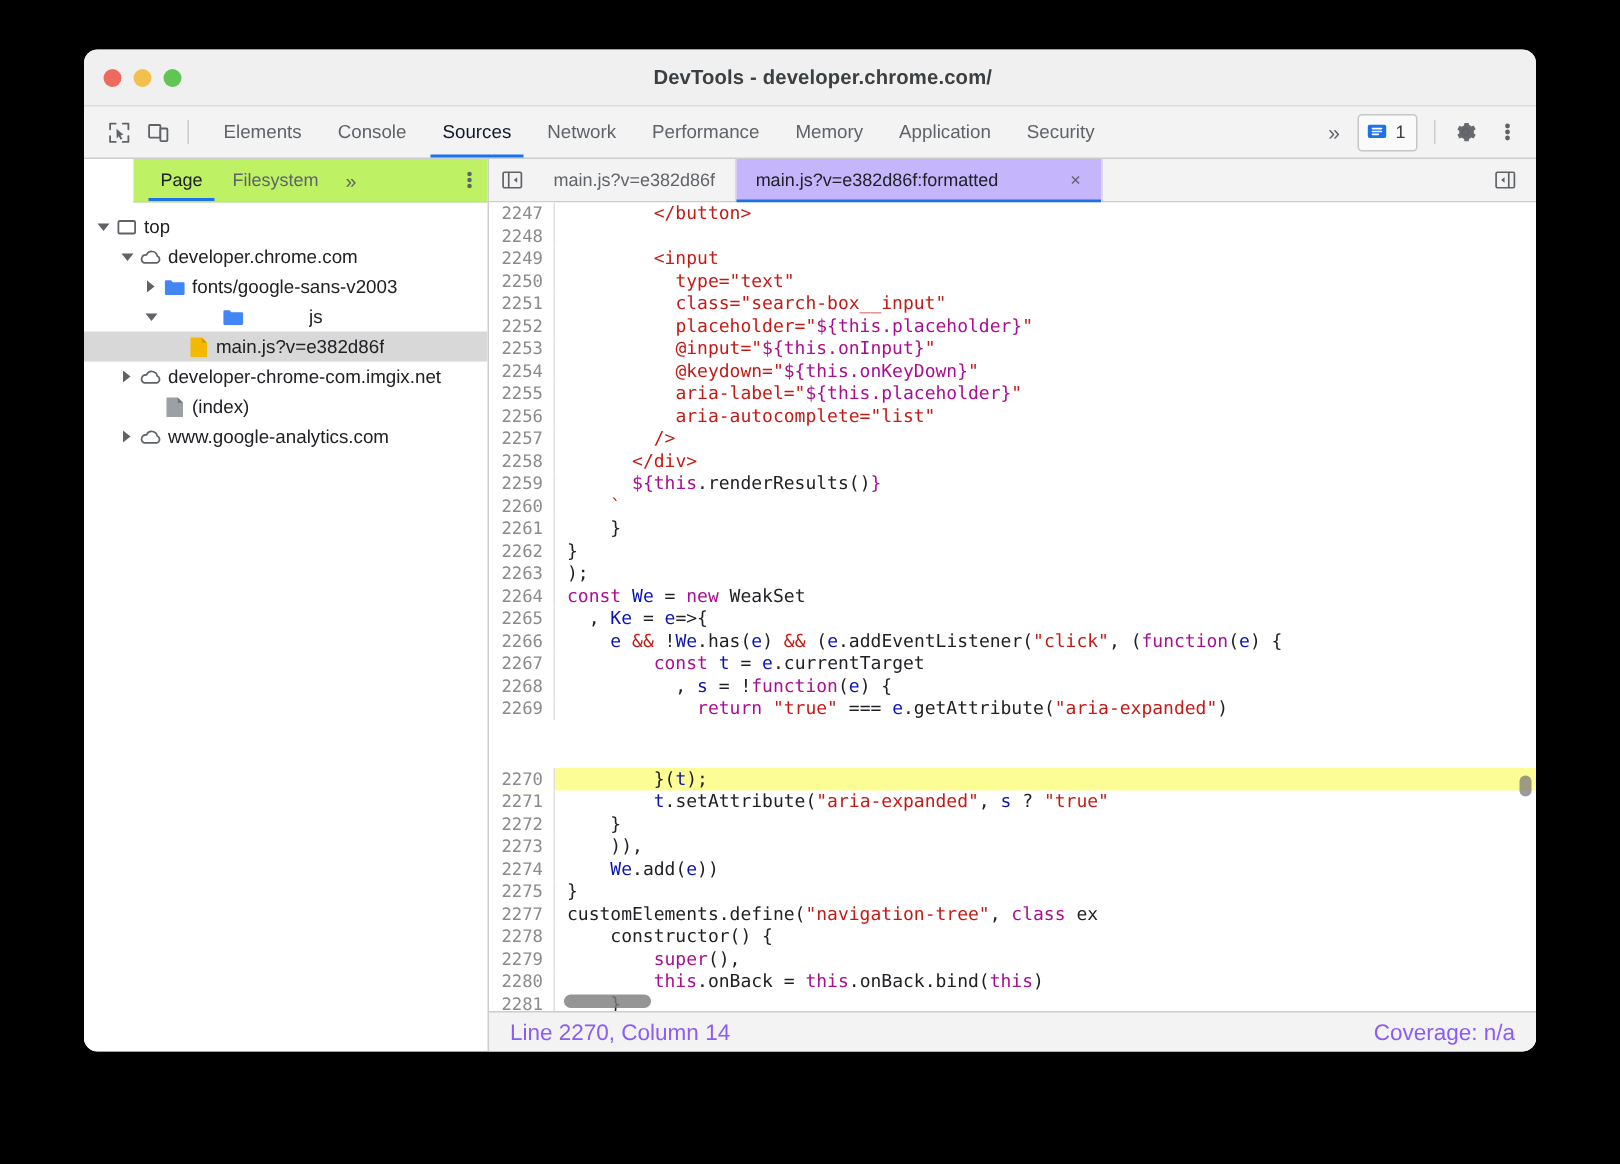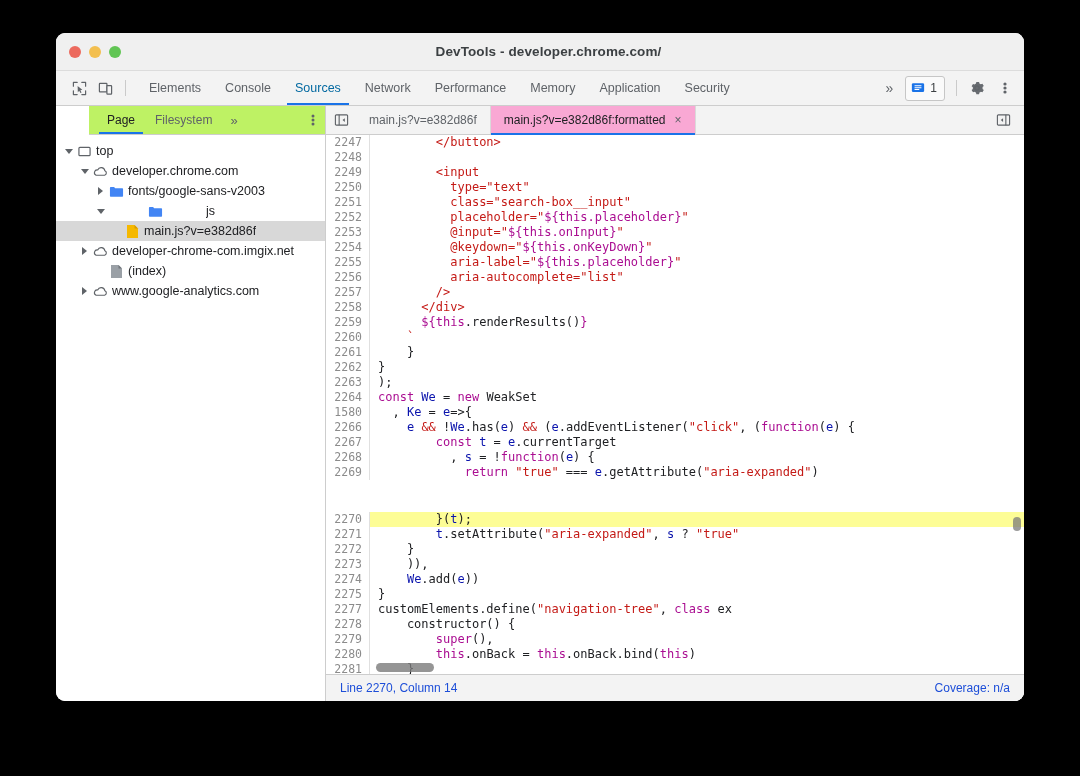--- a/index.html
+++ b/index.html
@@ -81,21 +81,21 @@
   }
   .panel-tab {
     display: flex; align-items: center;
     padding: 0 12px;
     font-size: 12.5px;
     color: #5f6368;
     height: 34px;
     position: relative;
     white-space: nowrap;
   }
-  .panel-tab.active { color: #0369a1; }
+  .panel-tab.active { color: #0f172a; }
   .panel-tab.active::after {
     content: "";
     position: absolute;
     left: 4px; right: 4px; bottom: 0;
     height: 2px;
     background: #1a73e8;
   }
   .tb-right {
     margin-left: auto;
     display: flex;
@@ -220,21 +220,22 @@
     display:flex; align-items:center;
     padding: 0 13px;
     font-size: 12px;
     color: #5f6368;
     position: relative;
     white-space: nowrap;
     border-right: 1px solid #dadada;
   }
   .etab.active {
     color: #202124;
-    background: #f9a8d4;
+    background: #c4b5fd;
+    gap: 39px;
   }
   .etab.active::after {
     content:"";
     position:absolute; left:0; right:0; bottom:-1px;
     height:2px; background:#1a73e8;
   }
   .etab-close { margin-left: 9px; font-size: 12px; color:#5f6368; line-height:1; }
   .et-right { margin-left:auto; display:flex; align-items:center; padding-right:8px; }
 
   
@@ -300,22 +301,22 @@
 
   
   .statusbar {
     height: 26px;
     flex: 0 0 26px;
     background: #f3f3f3;
     border-top: 1px solid #cdcdcd;
     display: flex;
     align-items: center;
     padding: 0 14px;
-    font-size: 12px;
-    color: #1d4ed8;
+    font-size: 15px;
+    color: #8b5cf6;
   }
   .sb-right { margin-left: auto; }
 </style>
 </head>
 <body>
 
 <div class="window">
 
   <div class="titlebar">
     <div class="traffic">
@@ -525,21 +526,21 @@
             <div class="code-row"><span class="gutter">2255</span><span class="code-text"><span class="t-plain">          </span><span class="t-tag">aria-label="</span><span class="t-kw">${this.placeholder}</span><span class="t-tag">"</span></span></div>
             <div class="code-row"><span class="gutter">2256</span><span class="code-text"><span class="t-plain">          </span><span class="t-tag">aria-autocomplete="list"</span></span></div>
             <div class="code-row"><span class="gutter">2257</span><span class="code-text"><span class="t-plain">        </span><span class="t-tag">/&gt;</span></span></div>
             <div class="code-row"><span class="gutter">2258</span><span class="code-text"><span class="t-plain">      </span><span class="t-tag">&lt;/div&gt;</span></span></div>
             <div class="code-row"><span class="gutter">2259</span><span class="code-text"><span class="t-plain">      </span><span class="t-kw">${</span><span class="t-kw">this</span><span class="t-plain">.renderResults()</span><span class="t-kw">}</span></span></div>
             <div class="code-row"><span class="gutter">2260</span><span class="code-text"><span class="t-plain">    </span><span class="t-tag">`</span></span></div>
             <div class="code-row"><span class="gutter">2261</span><span class="code-text"><span class="t-plain">    }</span></span></div>
             <div class="code-row"><span class="gutter">2262</span><span class="code-text"><span class="t-plain">}</span></span></div>
             <div class="code-row"><span class="gutter">2263</span><span class="code-text"><span class="t-plain">);</span></span></div>
             <div class="code-row"><span class="gutter">2264</span><span class="code-text"><span class="t-kw">const </span><span class="t-var">We</span><span class="t-plain"> = </span><span class="t-kw">new </span><span class="t-plain">WeakSet</span></span></div>
-            <div class="code-row"><span class="gutter">1580</span><span class="code-text"><span class="t-plain">  , </span><span class="t-var">Ke</span><span class="t-plain"> = </span><span class="t-var">e</span><span class="t-plain">=&gt;{</span></span></div>
+            <div class="code-row"><span class="gutter">2265</span><span class="code-text"><span class="t-plain">  , </span><span class="t-var">Ke</span><span class="t-plain"> = </span><span class="t-var">e</span><span class="t-plain">=&gt;{</span></span></div>
             <div class="code-row"><span class="gutter">2266</span><span class="code-text"><span class="t-plain">    </span><span class="t-var">e</span><span class="t-plain"> </span><span class="t-tag">&amp;&amp;</span><span class="t-plain"> !</span><span class="t-var">We</span><span class="t-plain">.has(</span><span class="t-var">e</span><span class="t-plain">) </span><span class="t-tag">&amp;&amp;</span><span class="t-plain"> (</span><span class="t-var">e</span><span class="t-plain">.addEventListener(</span><span class="t-str">"click"</span><span class="t-plain">, (</span><span class="t-kw">function</span><span class="t-plain">(</span><span class="t-var">e</span><span class="t-plain">) {</span></span></div>
             <div class="code-row"><span class="gutter">2267</span><span class="code-text"><span class="t-plain">        </span><span class="t-kw">const </span><span class="t-var">t</span><span class="t-plain"> = </span><span class="t-var">e</span><span class="t-plain">.currentTarget</span></span></div>
             <div class="code-row"><span class="gutter">2268</span><span class="code-text"><span class="t-plain">          , </span><span class="t-var">s</span><span class="t-plain"> = !</span><span class="t-kw">function</span><span class="t-plain">(</span><span class="t-var">e</span><span class="t-plain">) {</span></span></div>
             <div class="code-row"><span class="gutter">2269</span><span class="code-text"><span class="t-plain">            </span><span class="t-kw">return </span><span class="t-str">"true"</span><span class="t-plain"> === </span><span class="t-var">e</span><span class="t-plain">.getAttribute(</span><span class="t-str">"aria-expanded"</span><span class="t-plain">)</span></span></div>
             <div class="code-row hl"><span class="gutter">2270</span><span class="code-text"><span class="t-plain">        }(</span><span class="t-var">t</span><span class="t-plain">);</span></span></div>
             <div class="code-row"><span class="gutter">2271</span><span class="code-text"><span class="t-plain">        </span><span class="t-var">t</span><span class="t-plain">.setAttribute(</span><span class="t-str">"aria-expanded"</span><span class="t-plain">, </span><span class="t-var">s</span><span class="t-plain"> ? </span><span class="t-str">"true"</span></span></div>
             <div class="code-row"><span class="gutter">2272</span><span class="code-text"><span class="t-plain">    }</span></span></div>
             <div class="code-row"><span class="gutter">2273</span><span class="code-text"><span class="t-plain">    )),</span></span></div>
             <div class="code-row"><span class="gutter">2274</span><span class="code-text"><span class="t-plain">    </span><span class="t-var">We</span><span class="t-plain">.add(</span><span class="t-var">e</span><span class="t-plain">))</span></span></div>
             <div class="code-row"><span class="gutter">2275</span><span class="code-text"><span class="t-plain">}</span></span></div>

